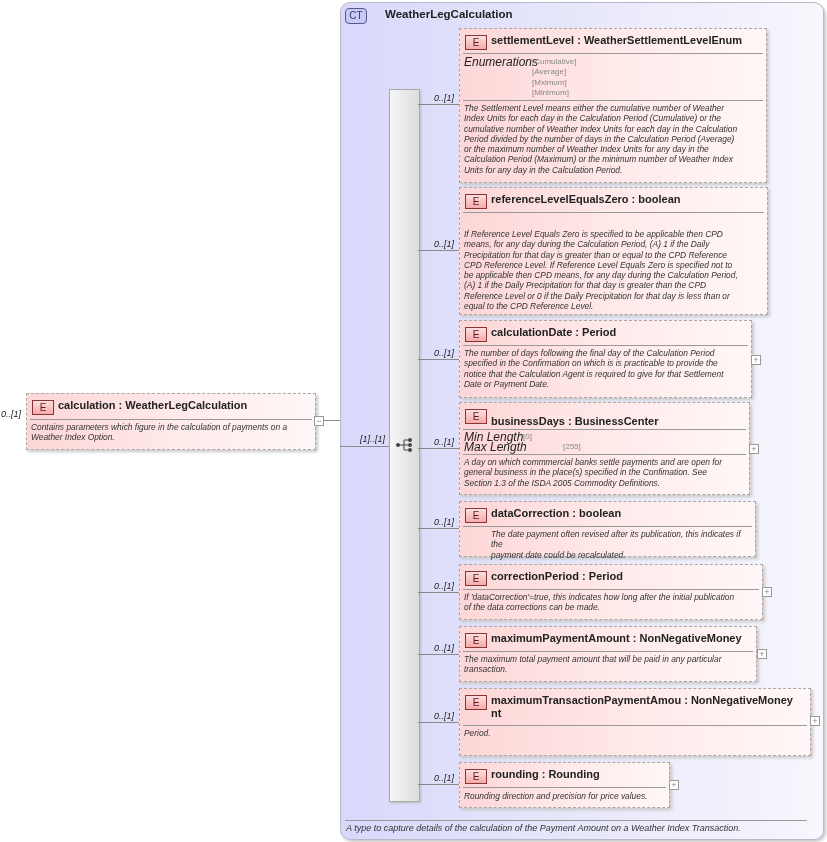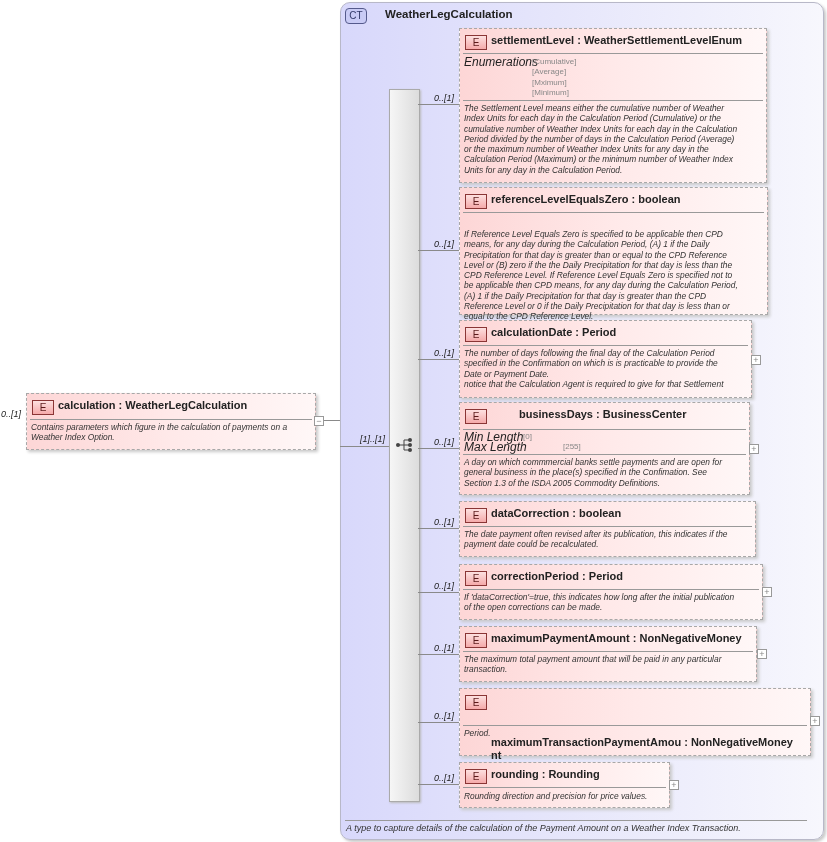--- a/index.html
+++ b/index.html
@@ -129,94 +129,93 @@
 </div>
 
 <div class="card" style="left:459px;top:187px;width:307px;height:126px;">
   <div class="e-badge">E</div>
   <div class="card-title" style="top:5px;">referenceLevelEqualsZero  : boolean</div>
   <div class="sep" style="top:24px;"></div>
   <div class="card-desc" style="top:27px;margin-top:14px;">
     <div>If Reference Level Equals Zero is specified to be applicable then CPD</div>
     <div>means, for any day during the Calculation Period, (A) 1 if the Daily</div>
     <div>Precipitation for that day is greater than or equal to the CPD Reference</div>
-    <div>Level or (B) zero if the the Daily Precipitation for that day is less than the</div>
     <div>CPD Reference Level. If Reference Level Equals Zero is specified not to</div>
     <div>be applicable then CPD means, for any day during the Calculation Period,</div>
     <div>(A) 1 if the Daily Precipitation for that day is greater than the CPD</div>
     <div>Reference Level or 0 if the Daily Precipitation for that day is less than or</div>
     <div>equal to the CPD Reference Level.</div>
   </div>
 </div>
 
 <div class="card" style="left:459px;top:320px;width:291px;height:76px;">
   <div class="e-badge">E</div>
   <div class="card-title" style="top:5px;">calculationDate  : Period</div>
   <div class="sep" style="top:24px;"></div>
   <div class="card-desc" style="top:27px;">
     <div>The number of days following the final day of the Calculation Period</div>
     <div>specified in the Confirmation on which is is practicable to provide the</div>
+    <div>notice that the Calculation Agent is required to give for that Settlement</div>
     <div>Date or Payment Date.</div>
-    <div>notice that the Calculation Agent is required to give for that Settlement</div>
   </div>
 </div>
 <div class="plus" style="left:751px;top:355px;">+</div>
 
 <div class="card" style="left:459px;top:402px;width:289px;height:91px;">
   <div class="e-badge">E</div>
-  <div class="card-title" style="top:5px;margin-left:28px;">businessDays  : BusinessCenter</div>
+  <div class="card-title" style="top:12px;">businessDays  : BusinessCenter</div>
   <div class="sep" style="top:26px;"></div>
   <div class="facet-lbl" style="top:29px;">Min Length</div>
   <div class="facet-val" style="left:63px;top:29px;">[0]</div>
   <div class="facet-lbl" style="top:39px;">Max Length</div>
   <div class="facet-val" style="left:63px;top:39px;padding-left:40px;">[255]</div>
   <div class="sep" style="top:51px;"></div>
   <div class="card-desc" style="top:54px;">
     <div>A day on which commmercial banks settle payments and are open for</div>
     <div>general business in the place(s) specified in the Confimation. See</div>
     <div>Section 1.3 of the ISDA 2005 Commodity Definitions.</div>
   </div>
 </div>
 <div class="plus" style="left:749px;top:444px;">+</div>
 
 <div class="card" style="left:459px;top:501px;width:295px;height:54px;">
   <div class="e-badge">E</div>
   <div class="card-title" style="top:5px;">dataCorrection  : boolean</div>
   <div class="sep" style="top:24px;"></div>
-  <div class="card-desc" style="top:27px;">
+  <div class="card-desc" style="top:27px;margin-left:27px;">
     <div>The date payment often revised after its publication, this indicates if the</div>
     <div>payment date could be recalculated.</div>
   </div>
 </div>
 
 <div class="card" style="left:459px;top:564px;width:302px;height:54px;">
   <div class="e-badge">E</div>
   <div class="card-title" style="top:5px;">correctionPeriod  : Period</div>
   <div class="sep" style="top:24px;"></div>
   <div class="card-desc" style="top:27px;">
     <div>If 'dataCorrection'=true, this indicates how long after the initial publication</div>
-    <div>of the open corrections can be made.</div>
+    <div>of the data corrections can be made.</div>
   </div>
 </div>
 <div class="plus" style="left:762px;top:587px;">+</div>
 
 <div class="card" style="left:459px;top:626px;width:296px;height:54px;">
   <div class="e-badge">E</div>
   <div class="card-title" style="top:5px;">maximumPaymentAmount  : NonNegativeMoney</div>
   <div class="sep" style="top:24px;"></div>
   <div class="card-desc" style="top:27px;">
     <div>The maximum total payment amount that will be paid in any particular</div>
     <div>transaction.</div>
   </div>
 </div>
 <div class="plus" style="left:757px;top:649px;">+</div>
 
 <div class="card" style="left:459px;top:688px;width:350px;height:66px;">
   <div class="e-badge">E</div>
-  <div class="card-title" style="top:5px;margin-top:42px;">
+  <div class="card-title" style="top:5px;">
     <div>maximumTransactionPaymentAmou  : NonNegativeMoney</div>
     <div>nt</div>
   </div>
   <div class="sep" style="top:36px;"></div>
   <div class="card-desc" style="top:39px;">
     <div>Period.</div>
   </div>
 </div>
 <div class="plus" style="left:810px;top:716px;">+</div>
 

